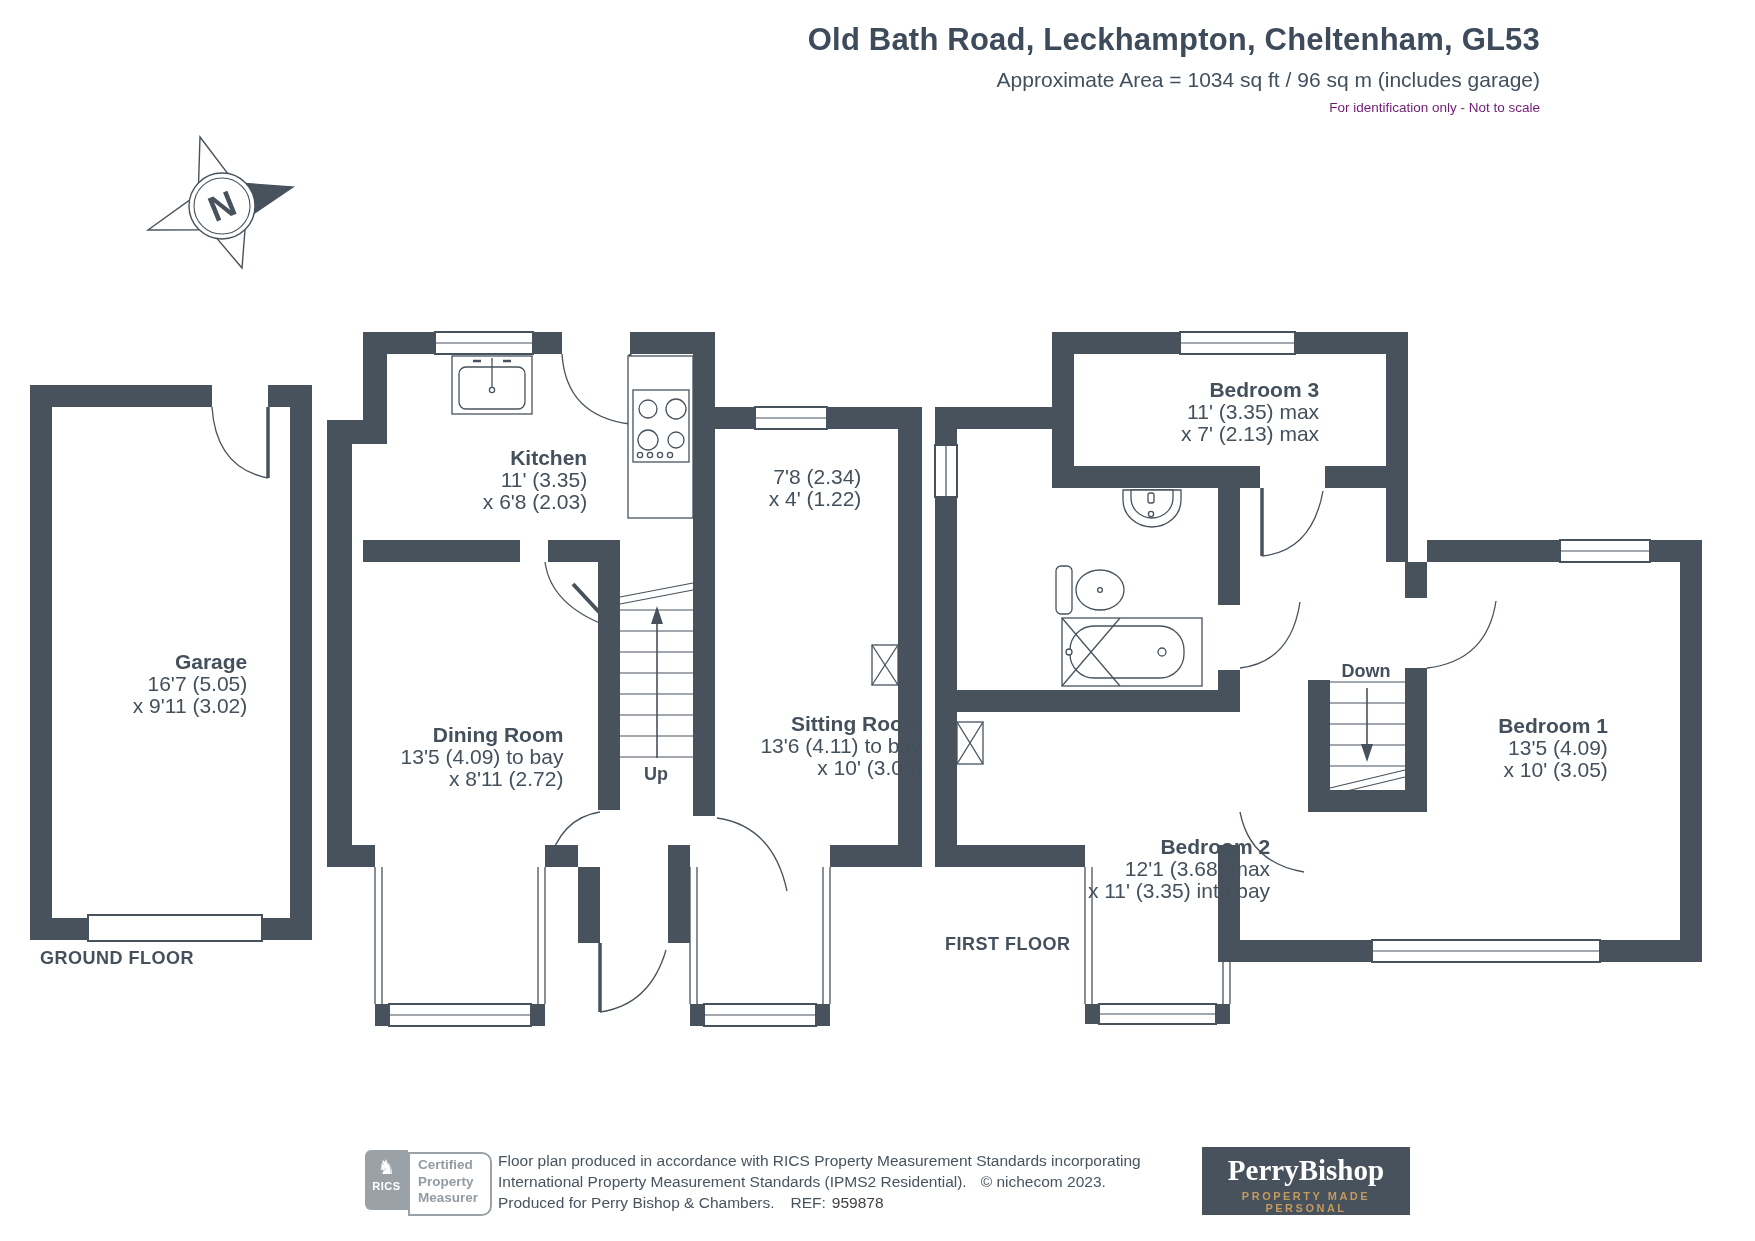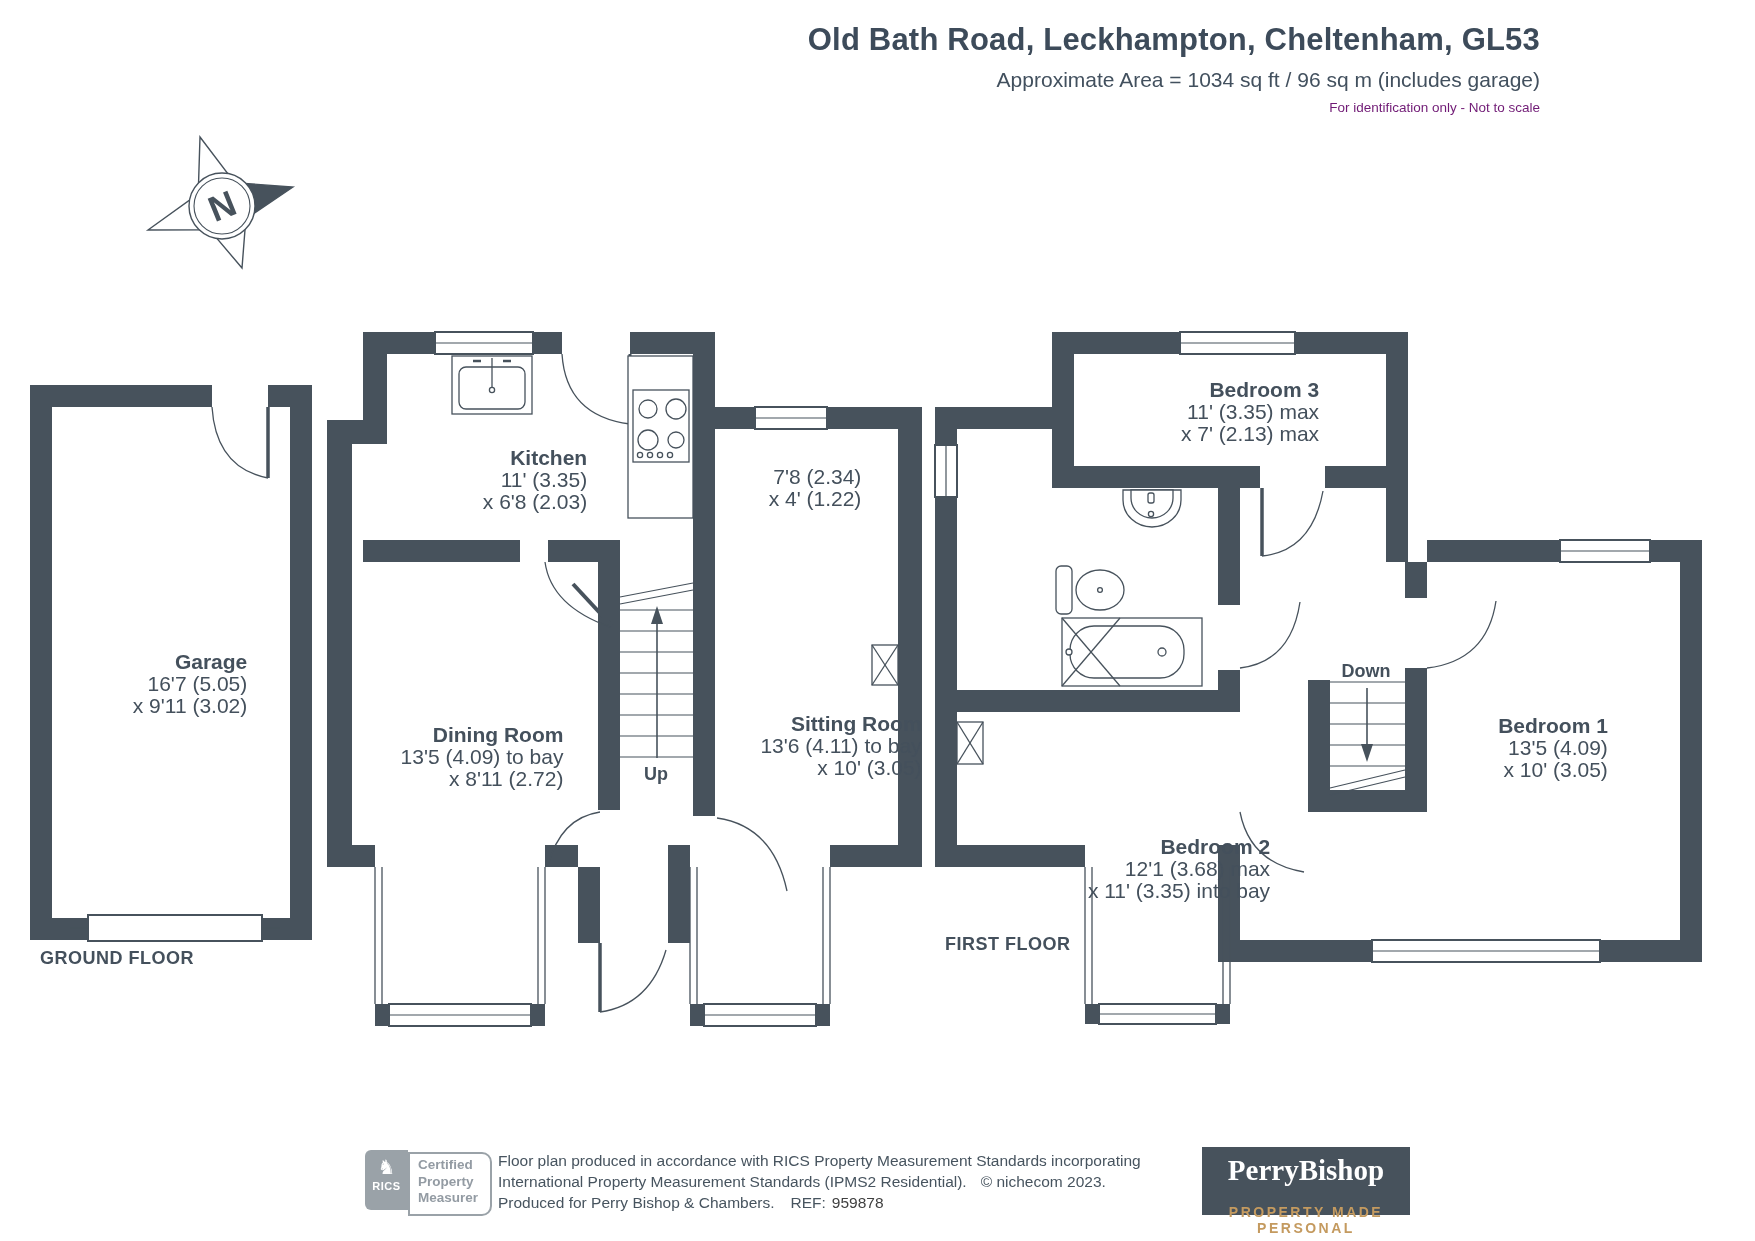--- a/index.html
+++ b/index.html
@@ -22,21 +22,21 @@
   .foot-text .ref-v{color:#404040;margin-left:6px;margin-top:32px;}
   .rics-badge{position:absolute;left:365px;top:1150px;width:43px;height:60px;background:#9aa2a8;
               border-radius:6px 0 0 6px;text-align:center;color:#fff;}
   .rics-badge .lion{font-size:20px;line-height:26px;margin-top:4px;color:#fff;}
   .rics-badge .rb{font-size:11px;font-weight:bold;letter-spacing:.5px;line-height:12px;}
   .cert-box{position:absolute;left:408px;top:1152px;width:84px;height:64px;background:#fff;
             border:2px solid #9aa2a8;border-radius:0 10px 10px 0;padding:3px 0 0 8px;box-sizing:border-box;}
   .cert-box div{font-size:13.5px;font-weight:bold;color:#939ba3;line-height:16.5px;}
   .pb-logo{position:absolute;left:1202px;top:1147px;width:208px;height:68px;background:#47525c;text-align:center;}
   .pb-logo .pbn{font-family:"Liberation Serif",serif;font-weight:bold;font-size:29px;color:#fff;margin-top:7px;}
-  .pb-logo .pbt{font-size:14px;letter-spacing:2.5px;color:#c49a5f;margin-top:17px;font-weight:bold;}
+  .pb-logo .pbt{font-size:11px;letter-spacing:2.5px;color:#c49a5f;margin-top:3px;font-weight:bold;}
 </style>
 </head>
 <body>
 
 <div class="page">
 
 <svg width="1755" height="1241" viewBox="0 0 1755 1241">
   <g fill="#47525c" stroke="none">
 
     <rect x="30" y="385" width="22" height="555"></rect>

